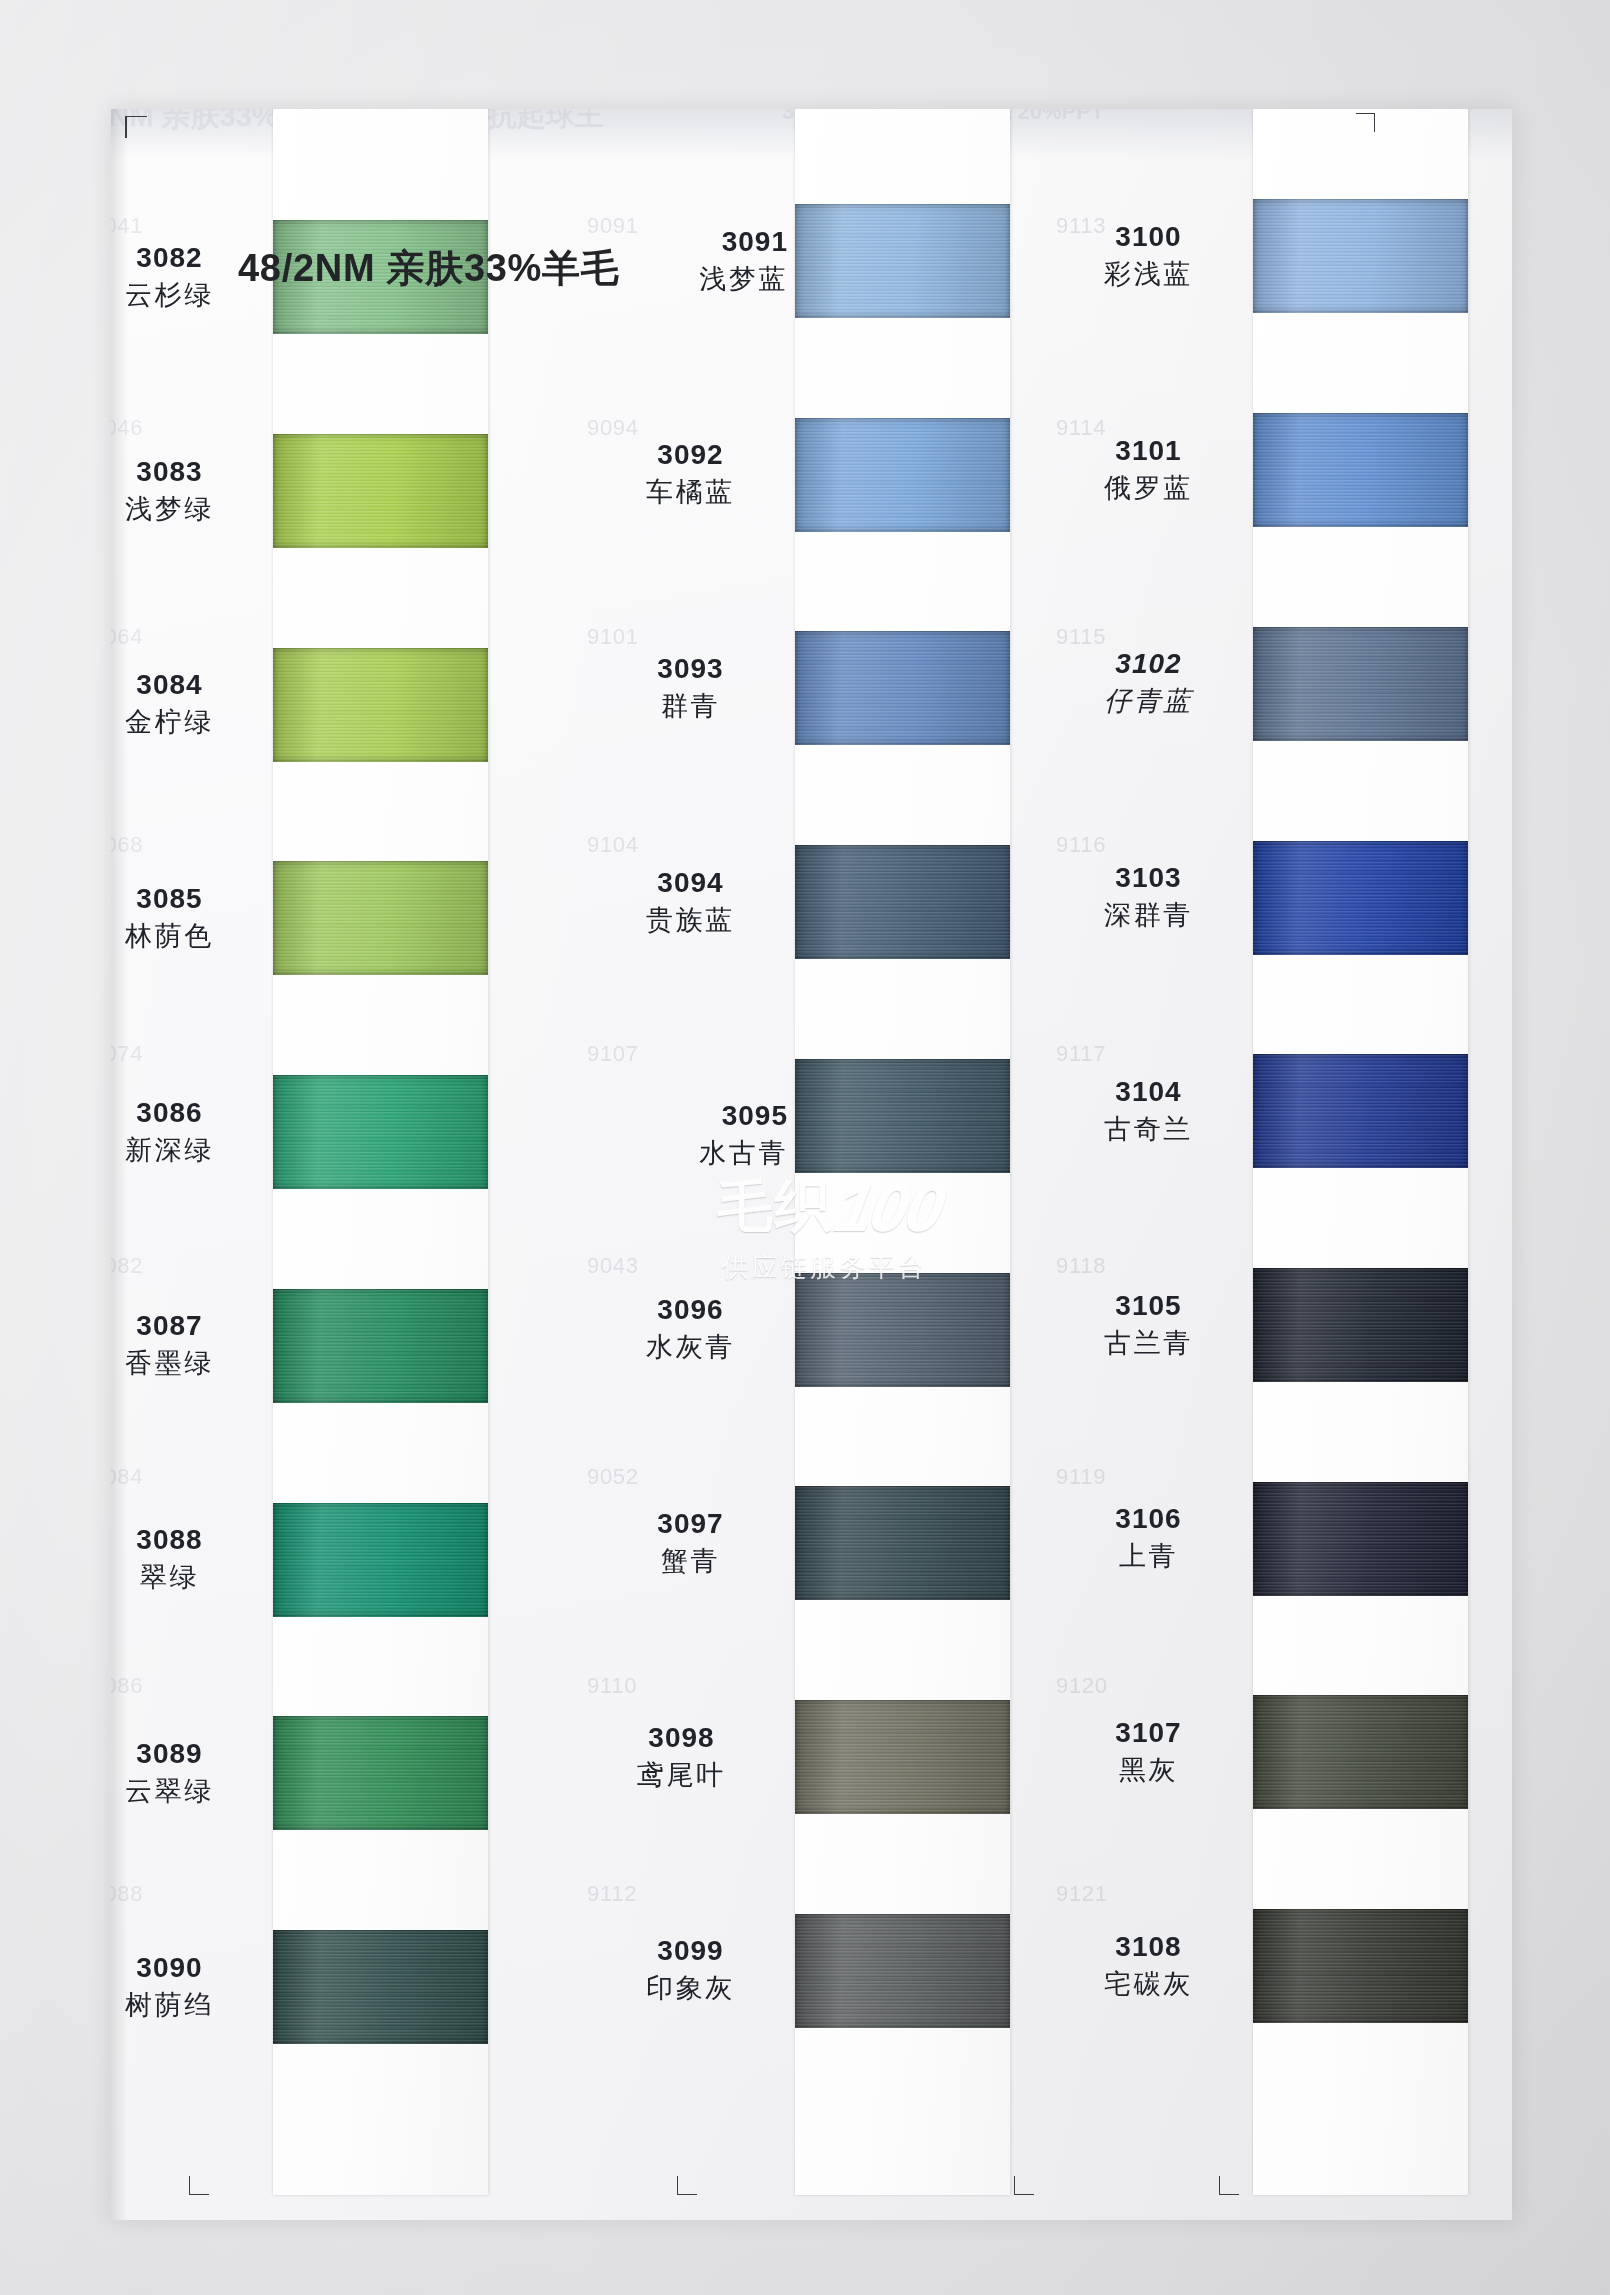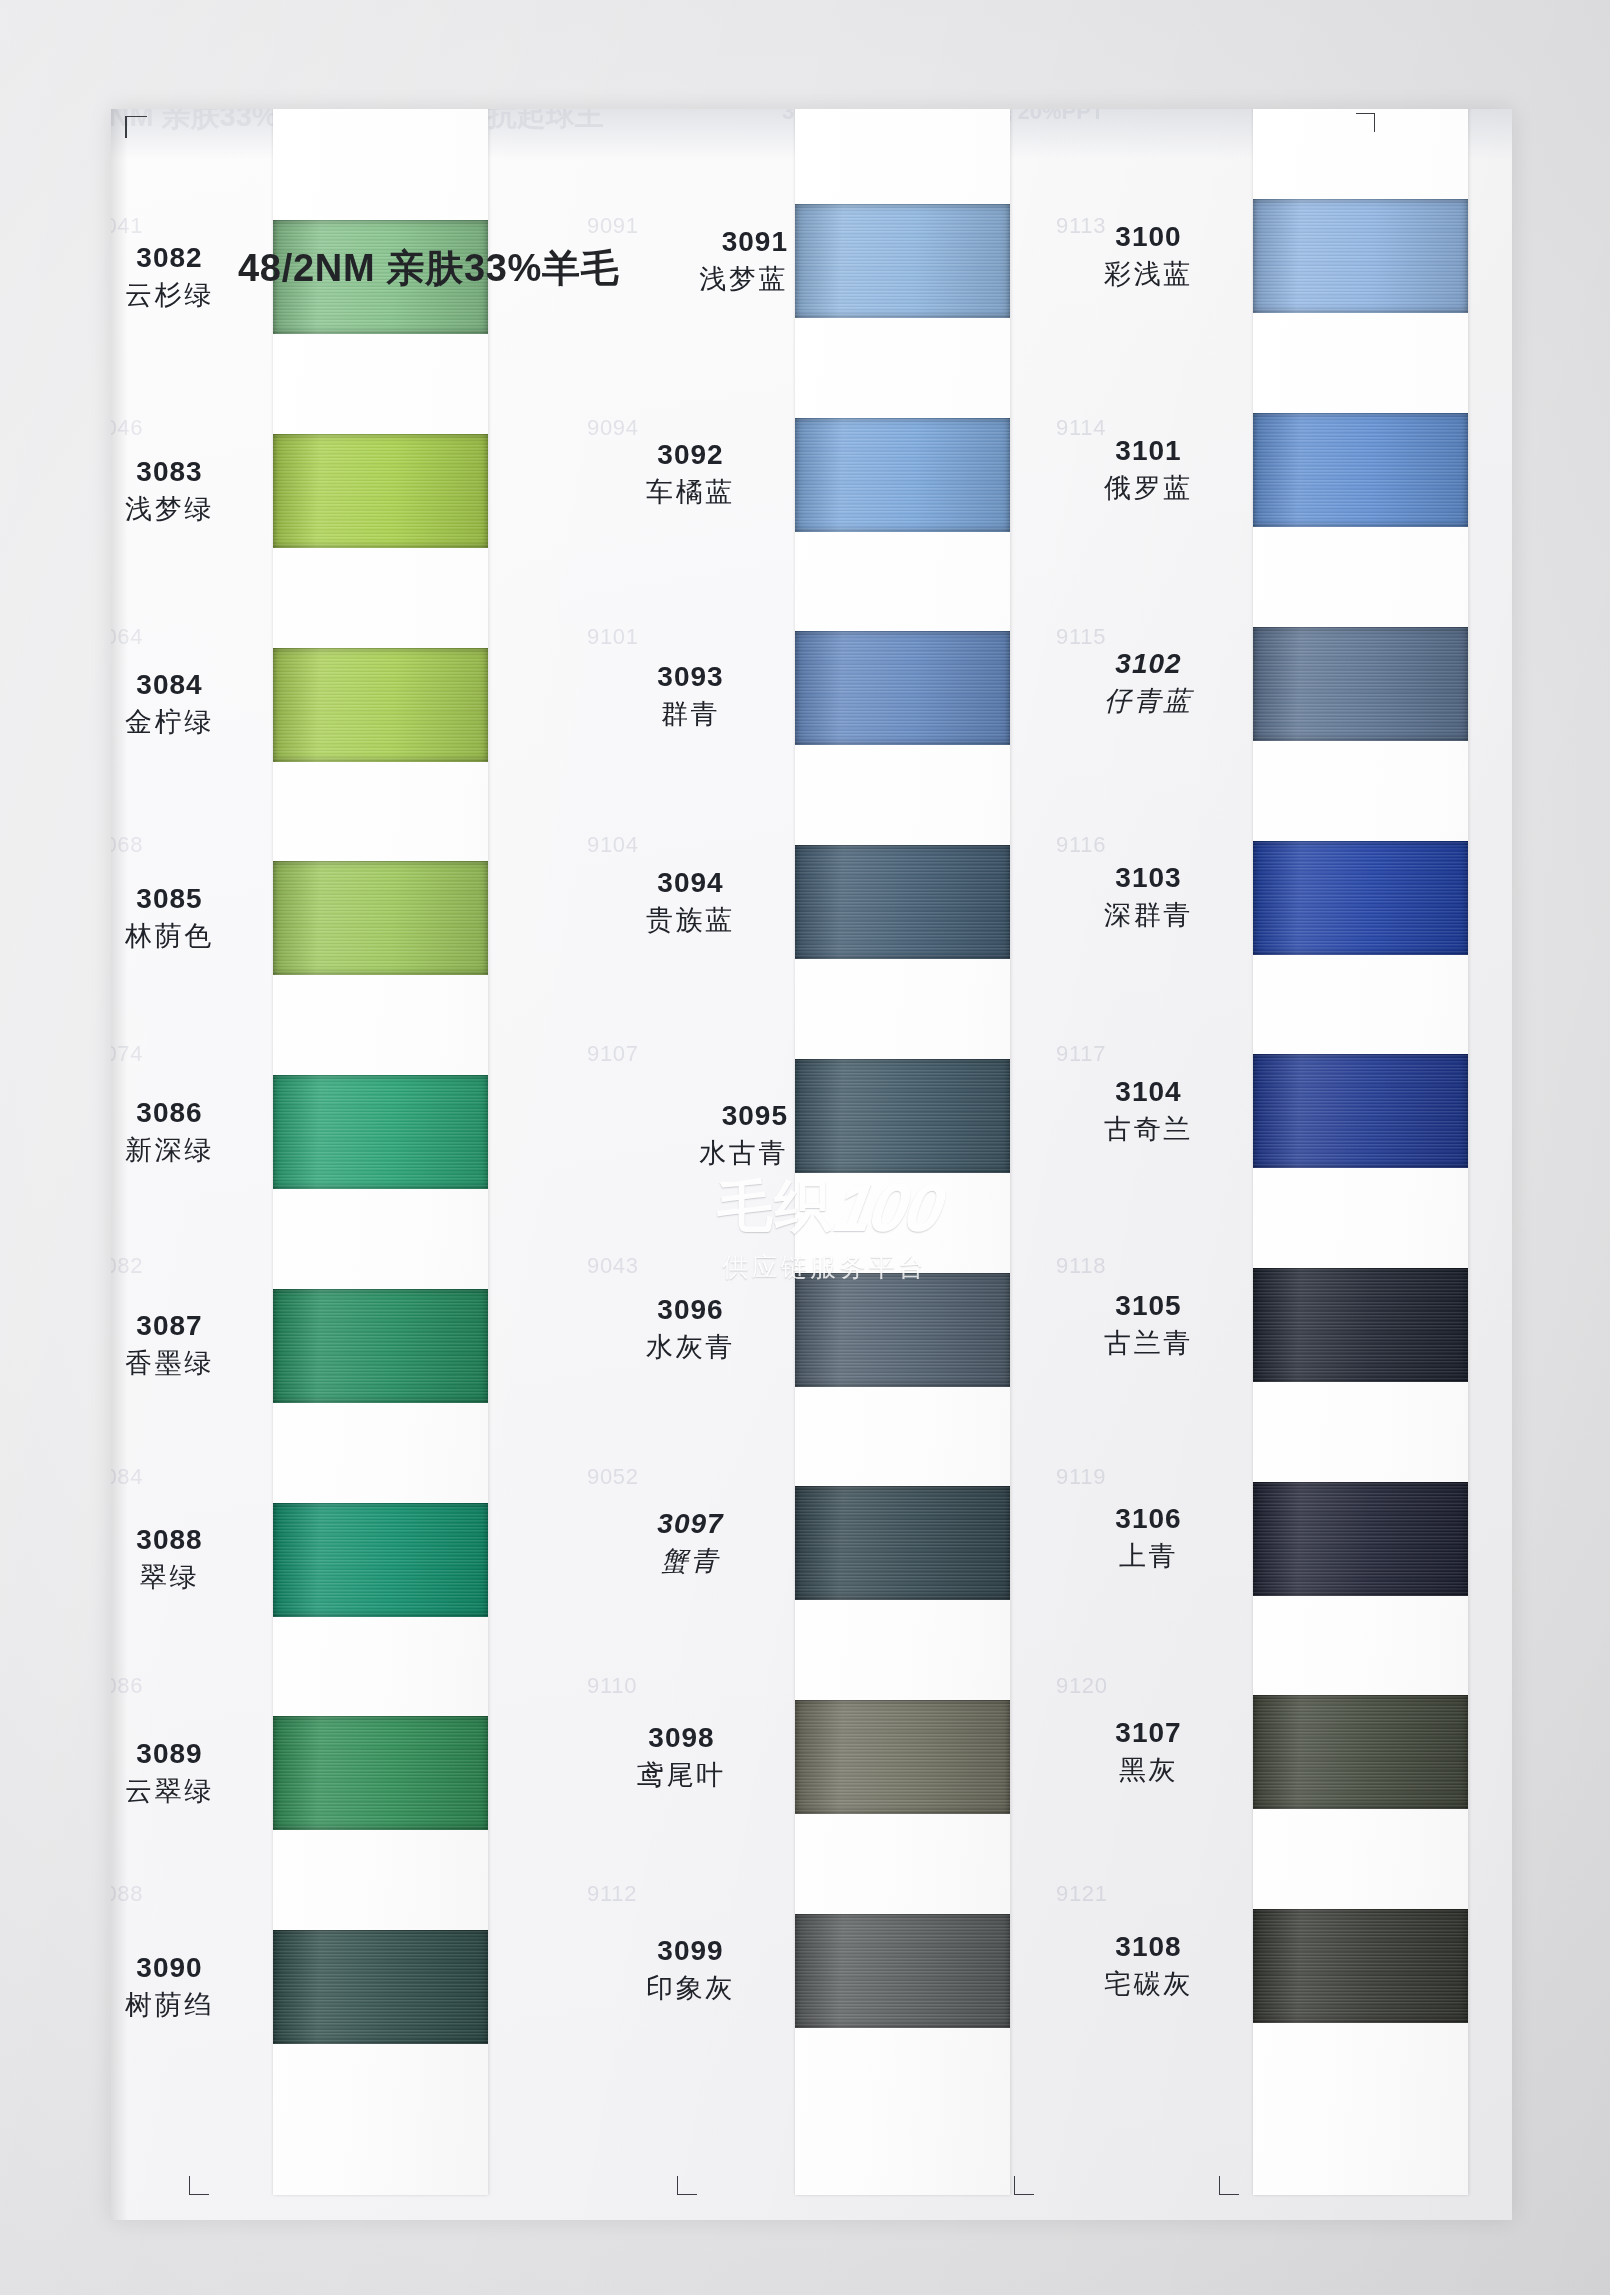--- a/index.html
+++ b/index.html
@@ -256,37 +256,37 @@
       <div class="name">树荫绉</div>
     </div>
     <div class="label" style="left: 482px; top: 118px; text-align: right;">
       <div class="code">3091</div>
       <div class="name">浅梦蓝</div>
     </div>
     <div class="label" style="left: 482px; top: 331px;">
       <div class="code">3092</div>
       <div class="name">车橘蓝</div>
     </div>
-    <div class="label" style="left: 482px; top: 545px; margin-top: 8px;">
+    <div class="label" style="left: 482px; top: 545px;">
       <div class="code">3093</div>
       <div class="name">群青</div>
     </div>
     <div class="label" style="left: 482px; top: 759px;">
       <div class="code">3094</div>
       <div class="name">贵族蓝</div>
     </div>
     <div class="label" style="left: 482px; top: 992px; text-align: right;">
       <div class="code">3095</div>
       <div class="name">水古青</div>
     </div>
     <div class="label" style="left: 482px; top: 1186px;">
       <div class="code">3096</div>
       <div class="name">水灰青</div>
     </div>
-    <div class="label" style="left: 482px; top: 1400px; font-style: italic;">
+    <div class="label" style="left: 482px; top: 1400px;">
       <div class="code">3097</div>
       <div class="name">蟹青</div>
     </div>
     <div class="label" style="left: 473px; top: 1614px;">
       <div class="code">3098</div>
       <div class="name">鸢尾叶</div>
     </div>
     <div class="label" style="left: 482px; top: 1827px;">
       <div class="code">3099</div>
       <div class="name">印象灰</div>

